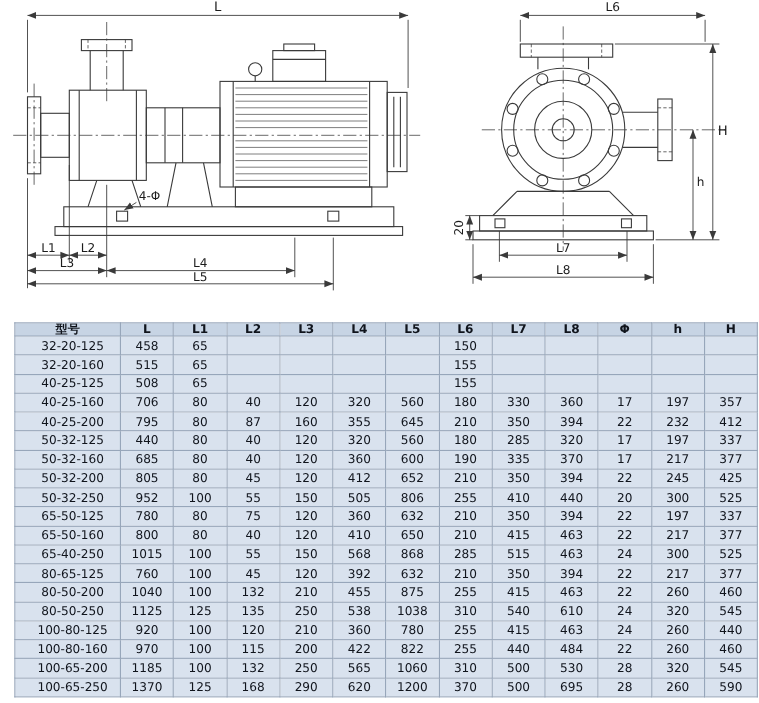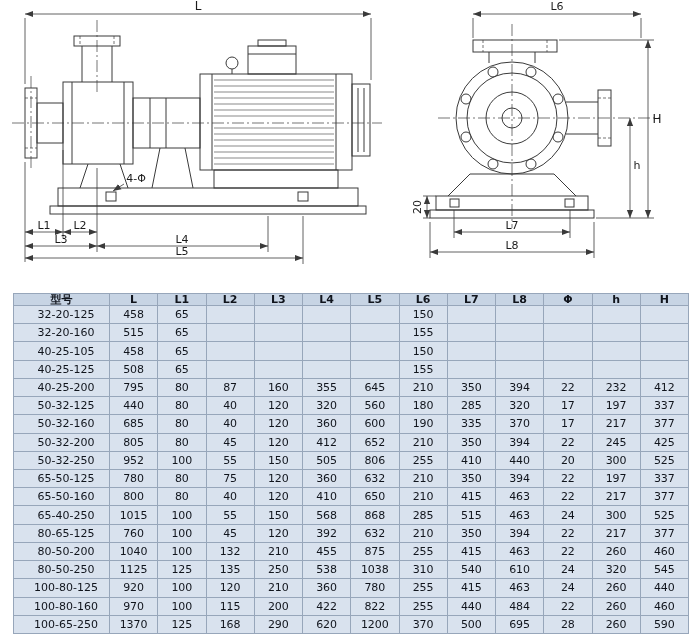--- a/index.html
+++ b/index.html
@@ -251,48 +251,48 @@
           <td></td>
           <td></td>
           <td>155</td>
           <td></td>
           <td></td>
           <td></td>
           <td></td>
           <td></td>
         </tr>
         <tr>
-          <td class="model-col">40-25-105</td>
-          <td>458</td>
-          <td>65</td>
-          <td></td>
-          <td></td>
-          <td></td>
-          <td></td>
-          <td>150</td>
-          <td></td>
-          <td></td>
-          <td></td>
-          <td></td>
-          <td></td>
-        </tr>
-        <tr>
           <td class="model-col">40-25-125</td>
           <td>508</td>
           <td>65</td>
           <td></td>
           <td></td>
           <td></td>
           <td></td>
           <td>155</td>
           <td></td>
           <td></td>
           <td></td>
           <td></td>
           <td></td>
+        </tr>
+        <tr>
+          <td class="model-col">40-25-160</td>
+          <td>706</td>
+          <td>80</td>
+          <td>40</td>
+          <td>120</td>
+          <td>320</td>
+          <td>560</td>
+          <td>180</td>
+          <td>330</td>
+          <td>360</td>
+          <td>17</td>
+          <td>197</td>
+          <td>357</td>
         </tr>
         <tr>
           <td class="model-col">40-25-200</td>
           <td>795</td>
           <td>80</td>
           <td>87</td>
           <td>160</td>
           <td>355</td>
           <td>645</td>
           <td>210</td>
@@ -476,20 +476,35 @@
           <td>422</td>
           <td>822</td>
           <td>255</td>
           <td>440</td>
           <td>484</td>
           <td>22</td>
           <td>260</td>
           <td>460</td>
         </tr>
         <tr>
+          <td class="model-col">100-65-200</td>
+          <td>1185</td>
+          <td>100</td>
+          <td>132</td>
+          <td>250</td>
+          <td>565</td>
+          <td>1060</td>
+          <td>310</td>
+          <td>500</td>
+          <td>530</td>
+          <td>28</td>
+          <td>320</td>
+          <td>545</td>
+        </tr>
+        <tr>
           <td class="model-col">100-65-250</td>
           <td>1370</td>
           <td>125</td>
           <td>168</td>
           <td>290</td>
           <td>620</td>
           <td>1200</td>
           <td>370</td>
           <td>500</td>
           <td>695</td>

